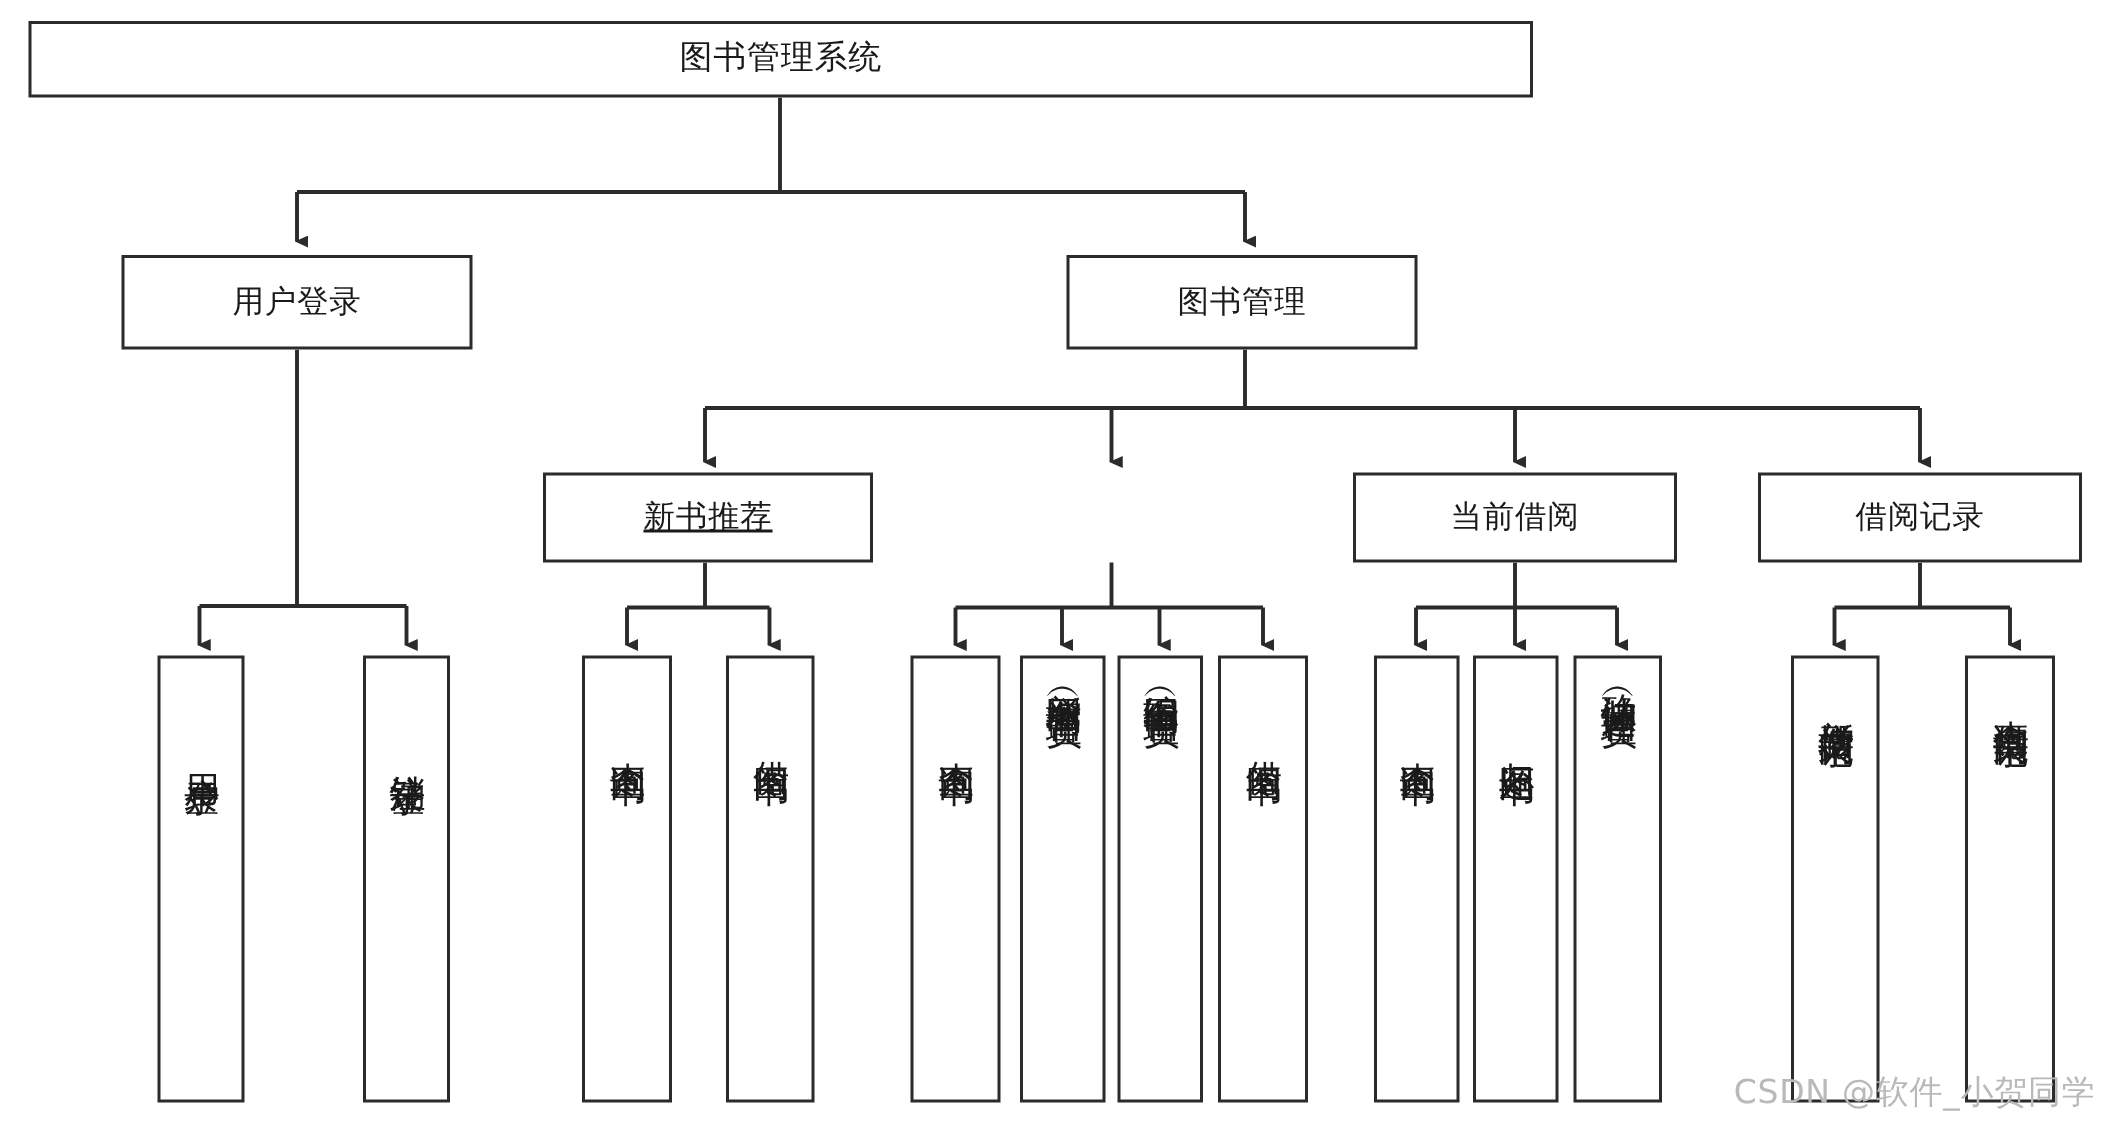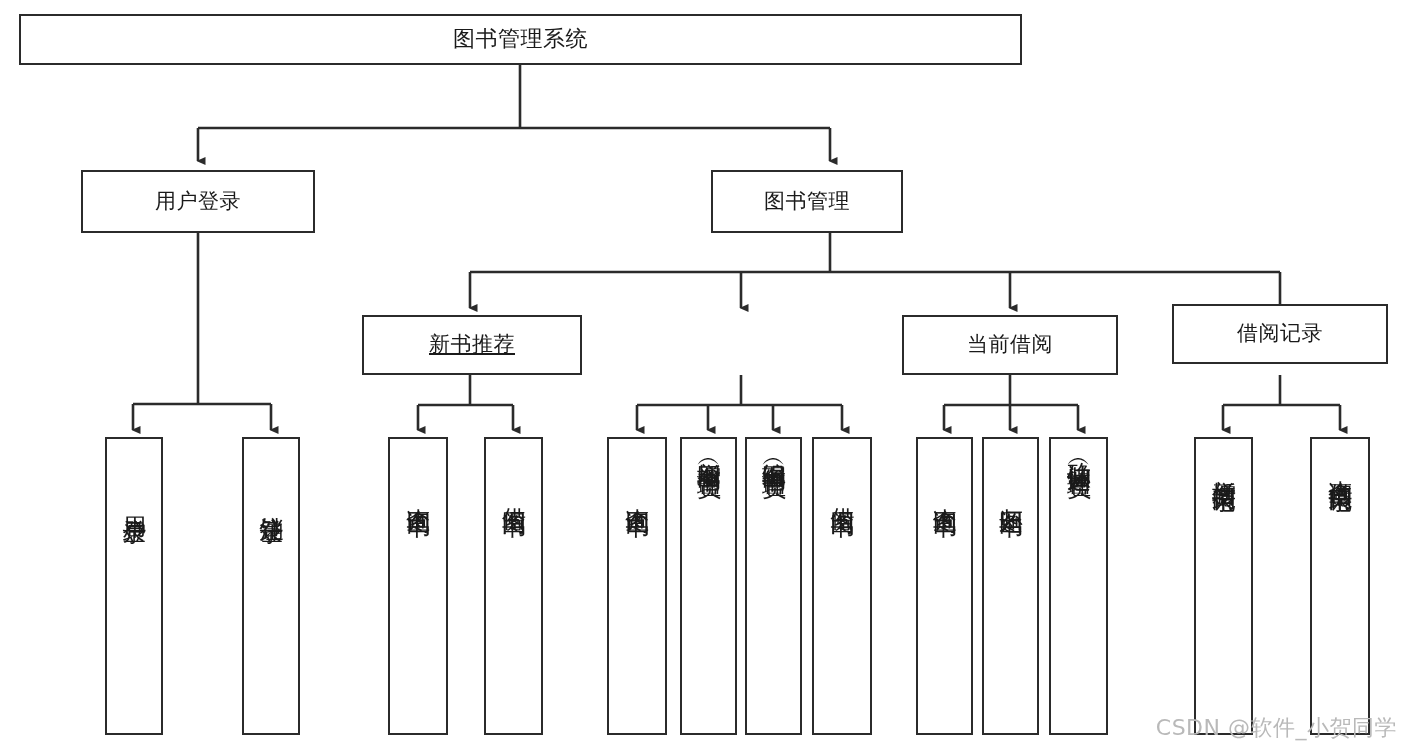--- a/index.html
+++ b/index.html
@@ -126,34 +126,34 @@
   </svg>
 
   <div class="node h root" style="left:19px; top:14px; width:1003px; height:51px;">
     <span>图书管理系统</span>
   </div>
 
   <div class="node h" style="left:81px; top:170px; width:234px; height:63px;">
     <span>用户登录</span>
   </div>
 
-  <div class="node h" style="left:711px; top:170px; width:192px; height:63px;">
+  <div class="node h" style="left:711px; top:170px; width:234px; height:63px;">
     <span>图书管理</span>
   </div>
 
   <div class="node h" style="left:362px; top:315px; width:220px; height:60px;text-decoration:underline;">
     <span>新书推荐</span>
   </div>
 
 
   <div class="node h" style="left:902px; top:315px; width:216px; height:60px;">
     <span>当前借阅</span>
   </div>
 
-  <div class="node h" style="left:1172px; top:304px; width:216px; height:60px;font-family:Liberation Serif, serif;">
+  <div class="node h" style="left:1172px; top:315px; width:216px; height:60px;font-family:Liberation Serif, serif;">
     <span>借阅记录</span>
   </div>
 
   <div class="node v" style="left:105px; top:437px; width:58px; height:298px;">
     <span class="vtext" style="margin-top:58px;">用户登录</span>
   </div>
 
   <div class="node v" style="left:242px; top:437px; width:58px; height:298px;">
     <span class="vtext" style="margin-top:58px;">注销登录</span>
   </div>

